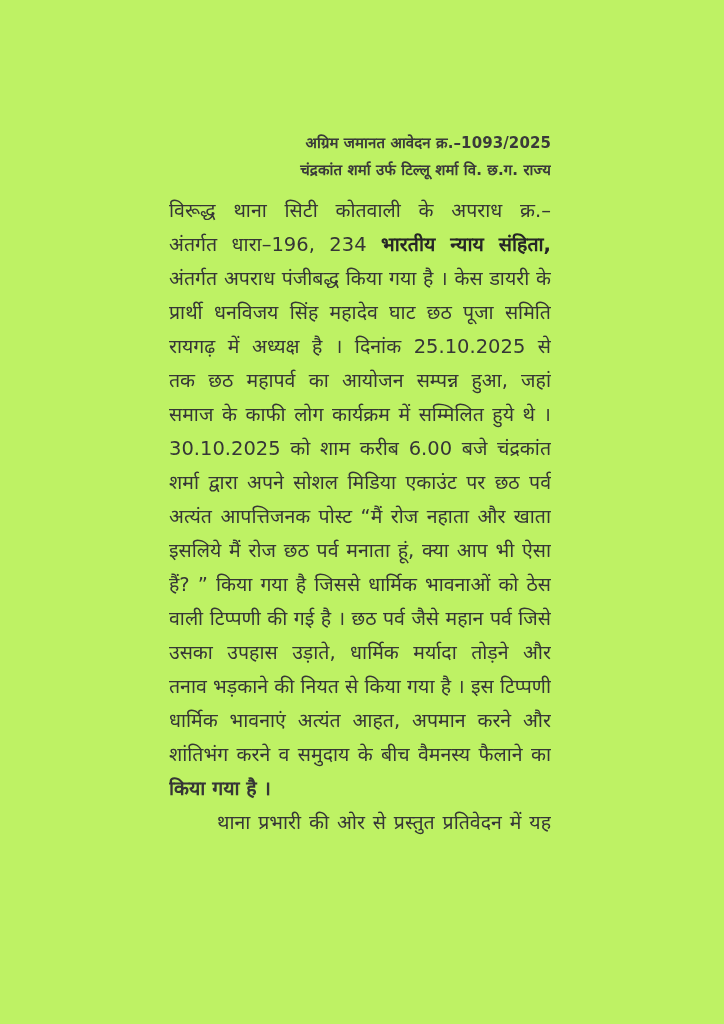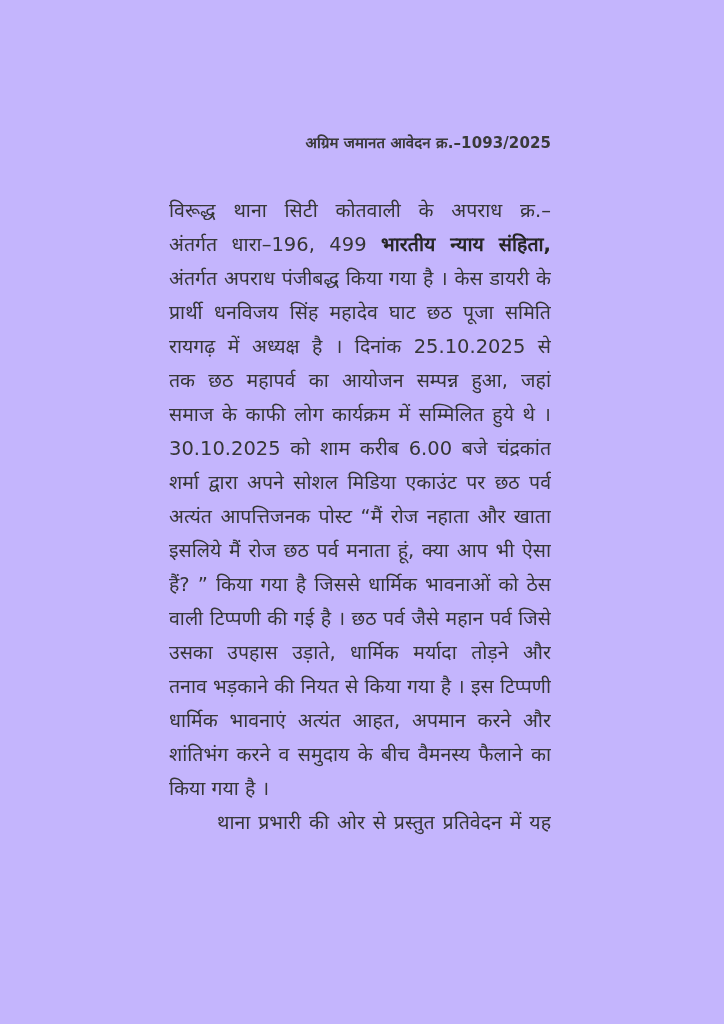--- a/index.html
+++ b/index.html
@@ -1,21 +1,21 @@
 <!DOCTYPE html>
 <html lang="hi"><head>
 <meta charset="utf-8">
 <style>
   * { margin: 0; padding: 0; box-sizing: border-box; }
   html, body { background: #ffffff; }
   .page {
     position: relative;
     width: 724px;
     height: 1024px;
-    background: #c4b5fd;
+    background: #bef264;
     font-family: "DejaVu Sans", sans-serif;
     color: #333333;
     overflow: hidden;
   }
   .doc-header {
     position: absolute;
     left: 170px;
     top: 130px;
     width: 381px;
     text-align: right;
@@ -37,41 +37,43 @@
   }
   .line {
     height: 34px;
     overflow: hidden;
     text-align: justify;
     text-align-last: justify;
   }
   .line--short {
     text-align: center;
     text-align-last: left;
+    font-weight: bold;
   }
   .line--indent {
     text-indent: 48px;
   }
   .bold {
     font-weight: 700;
     color: #262626;
   }
 </style>
 </head>
 <body>
 
 <div class="page">
 
   <div class="doc-header">
     <div class="hline">अग्रिम जमानत आवेदन क्र.–1093/2025</div>
+    <div class="hline">चंद्रकांत शर्मा उर्फ टिल्लू शर्मा वि. छ.ग. राज्य</div>
   </div>
 
   <div class="doc-body">
     <div class="line">विरूद्ध थाना सिटी कोतवाली के अपराध क्र.–570/2025</div>
-    <div class="line"><span>अंतर्गत धारा–196, 499</span> <span class="bold">भारतीय न्याय संहिता, 2023</span></div>
+    <div class="line"><span>अंतर्गत धारा–196, 234</span> <span class="bold">भारतीय न्याय संहिता, 2023</span></div>
     <div class="line">अंतर्गत अपराध पंजीबद्ध किया गया है । केस डायरी के अनुसार</div>
     <div class="line">प्रार्थी धनविजय सिंह महादेव घाट छठ पूजा समिति खर्राघाट</div>
     <div class="line">रायगढ़ में अध्यक्ष है । दिनांक 25.10.2025 से 28.10.2025</div>
     <div class="line">तक छठ महापर्व का आयोजन सम्पन्न हुआ, जहां भोजपुरी</div>
     <div class="line">समाज के काफी लोग कार्यक्रम में सम्मिलित हुये थे । दिनांक</div>
     <div class="line">30.10.2025 को शाम करीब 6.00 बजे चंद्रकांत उर्फ टिल्लू</div>
     <div class="line">शर्मा द्वारा अपने सोशल मिडिया एकाउंट पर छठ पर्व को लेकर</div>
     <div class="line">अत्यंत आपत्तिजनक पोस्ट “मैं रोज नहाता और खाता हूं</div>
     <div class="line">इसलिये मैं रोज छठ पर्व मनाता हूं, क्या आप भी ऐसा करते</div>
     <div class="line">हैं? ” किया गया है जिससे धार्मिक भावनाओं को ठेस पहुंचाने</div>

